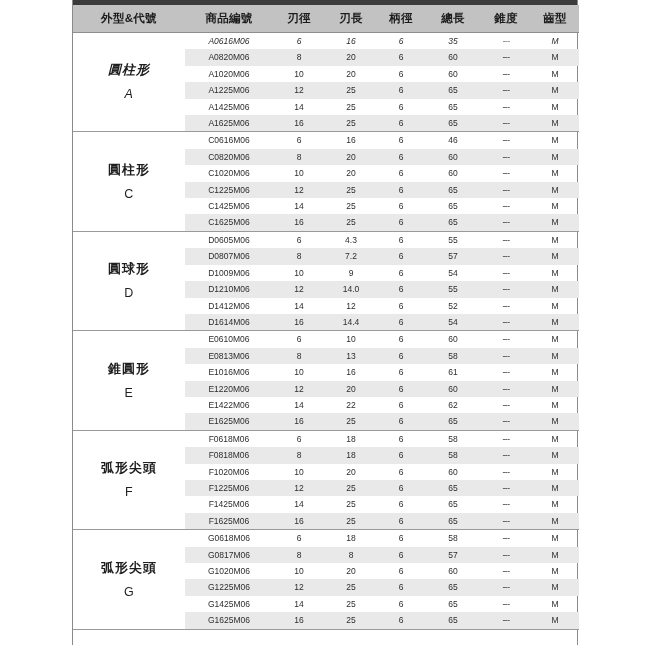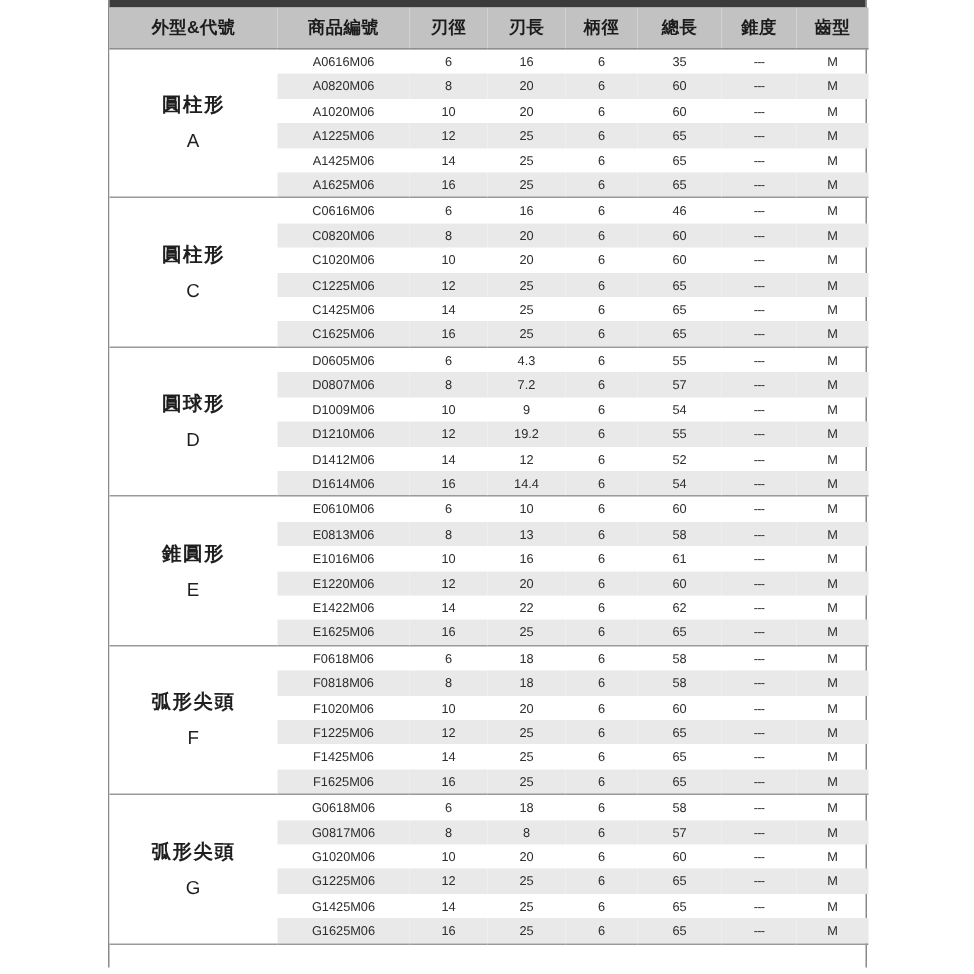--- a/index.html
+++ b/index.html
@@ -101,20 +101,21 @@
     font-weight: normal;
     letter-spacing: 0.5px;
   }
 
   
   tbody.group {
     border-bottom: 1px solid #9a9a9a;
   }
   tbody.group.first > tr:first-child > td {
     border-top: 0;
+    font-style: italic;
   }
 
   
   col.c-shape { width: 112px; }
   col.c-code  { width: 88px; }
   col.c-dia   { width: 52px; }
   col.c-len   { width: 52px; }
   col.c-shank { width: 48px; }
   col.c-total { width: 56px; }
   col.c-taper { width: 50px; }
@@ -300,21 +301,21 @@
             <td>10</td>
             <td>9</td>
             <td>6</td>
             <td>54</td>
             <td class="dash">---</td>
             <td>M</td>
           </tr>
           <tr class="alt">
             <td>D1210M06</td>
             <td>12</td>
-            <td>19.2</td>
+            <td>14.0</td>
             <td>6</td>
             <td>55</td>
             <td class="dash">---</td>
             <td>M</td>
           </tr>
           <tr>
             <td>D1412M06</td>
             <td>14</td>
             <td>12</td>
             <td>6</td>

